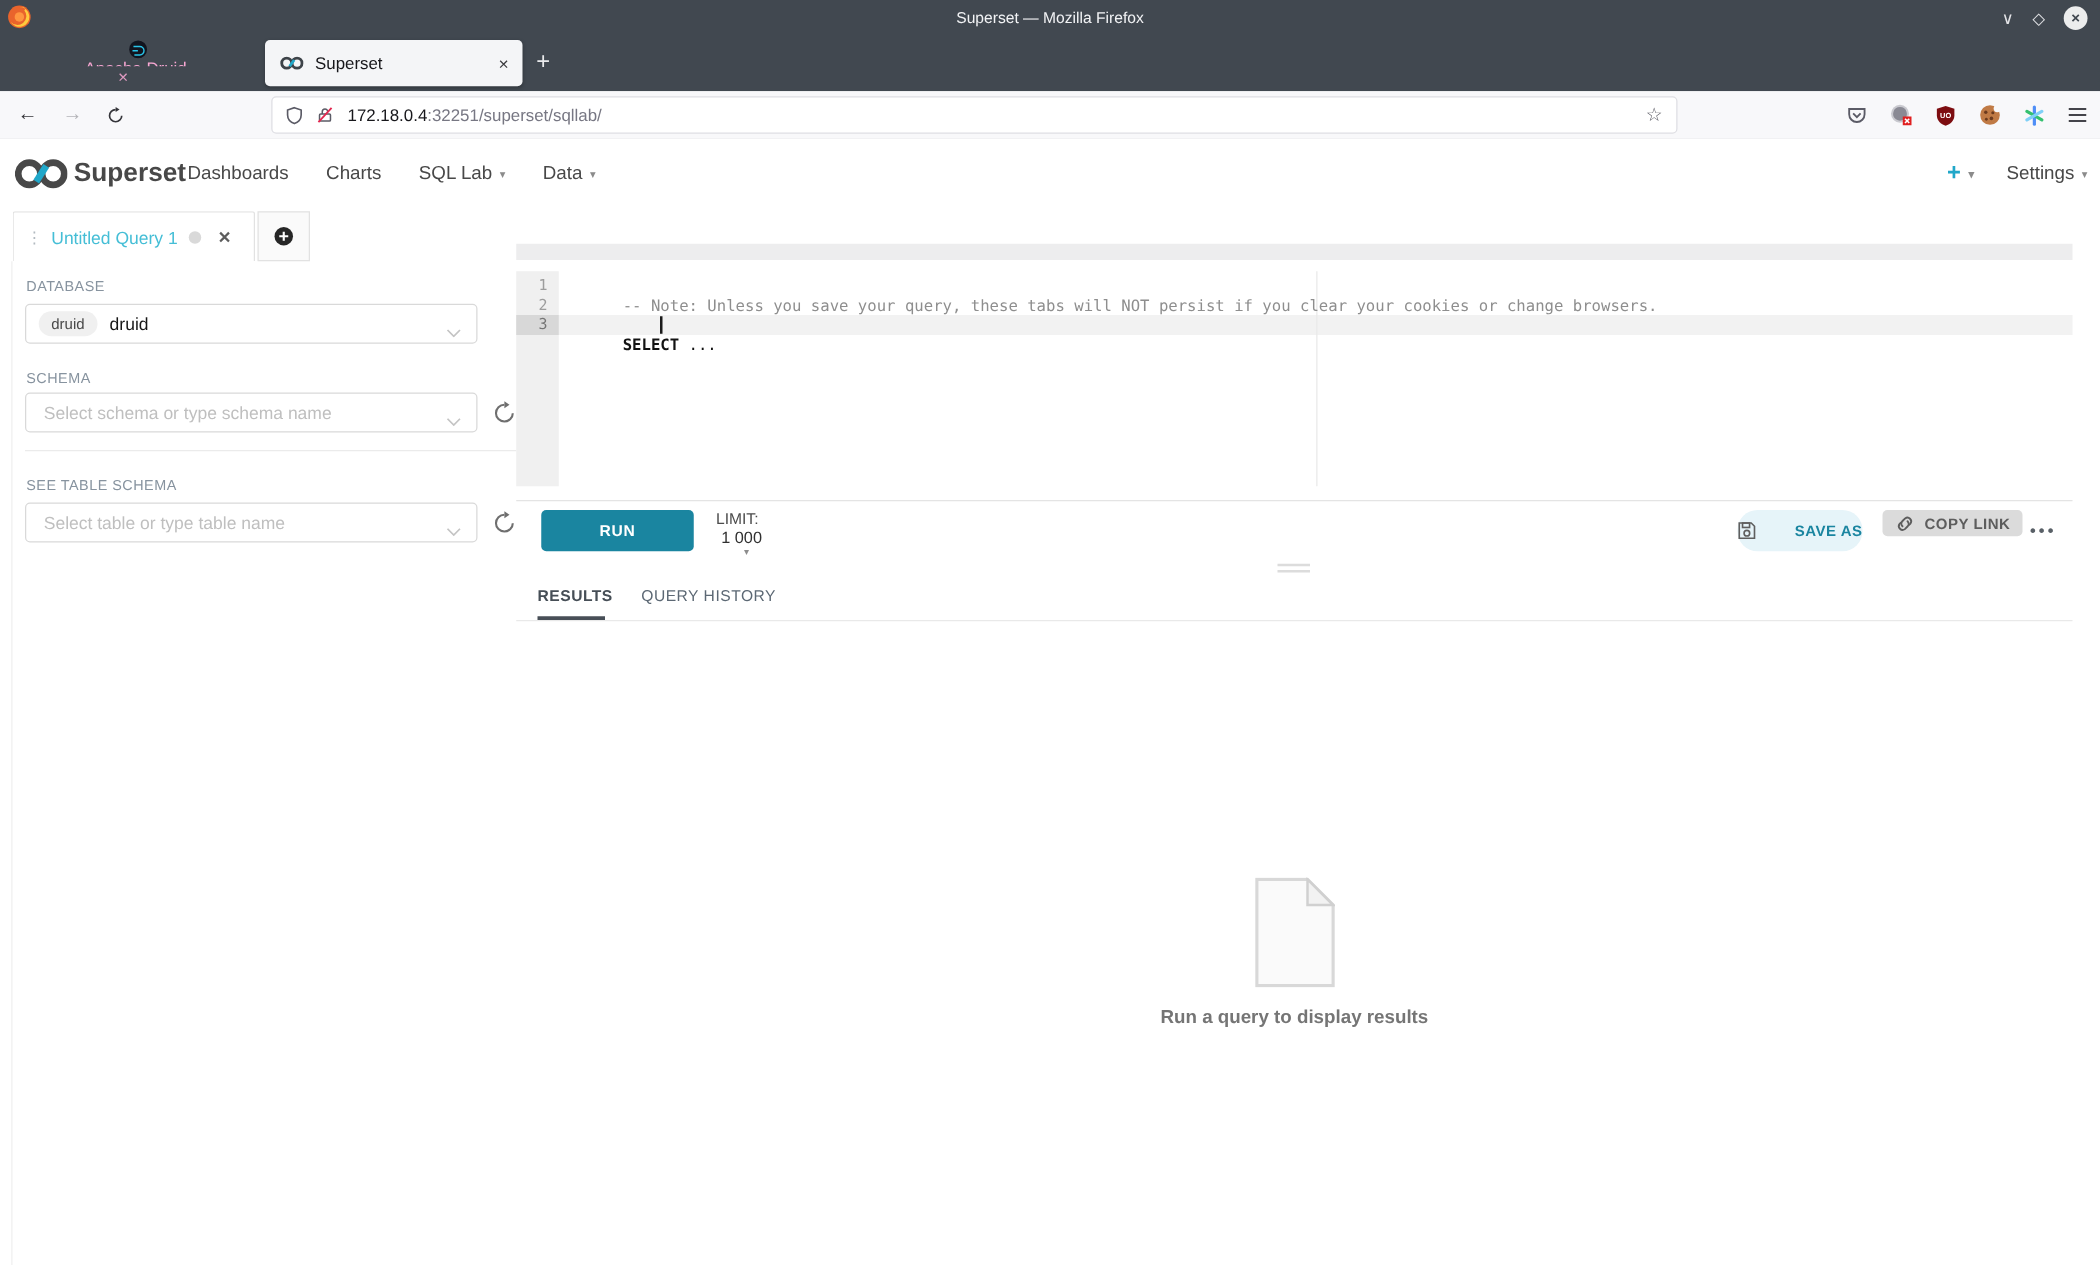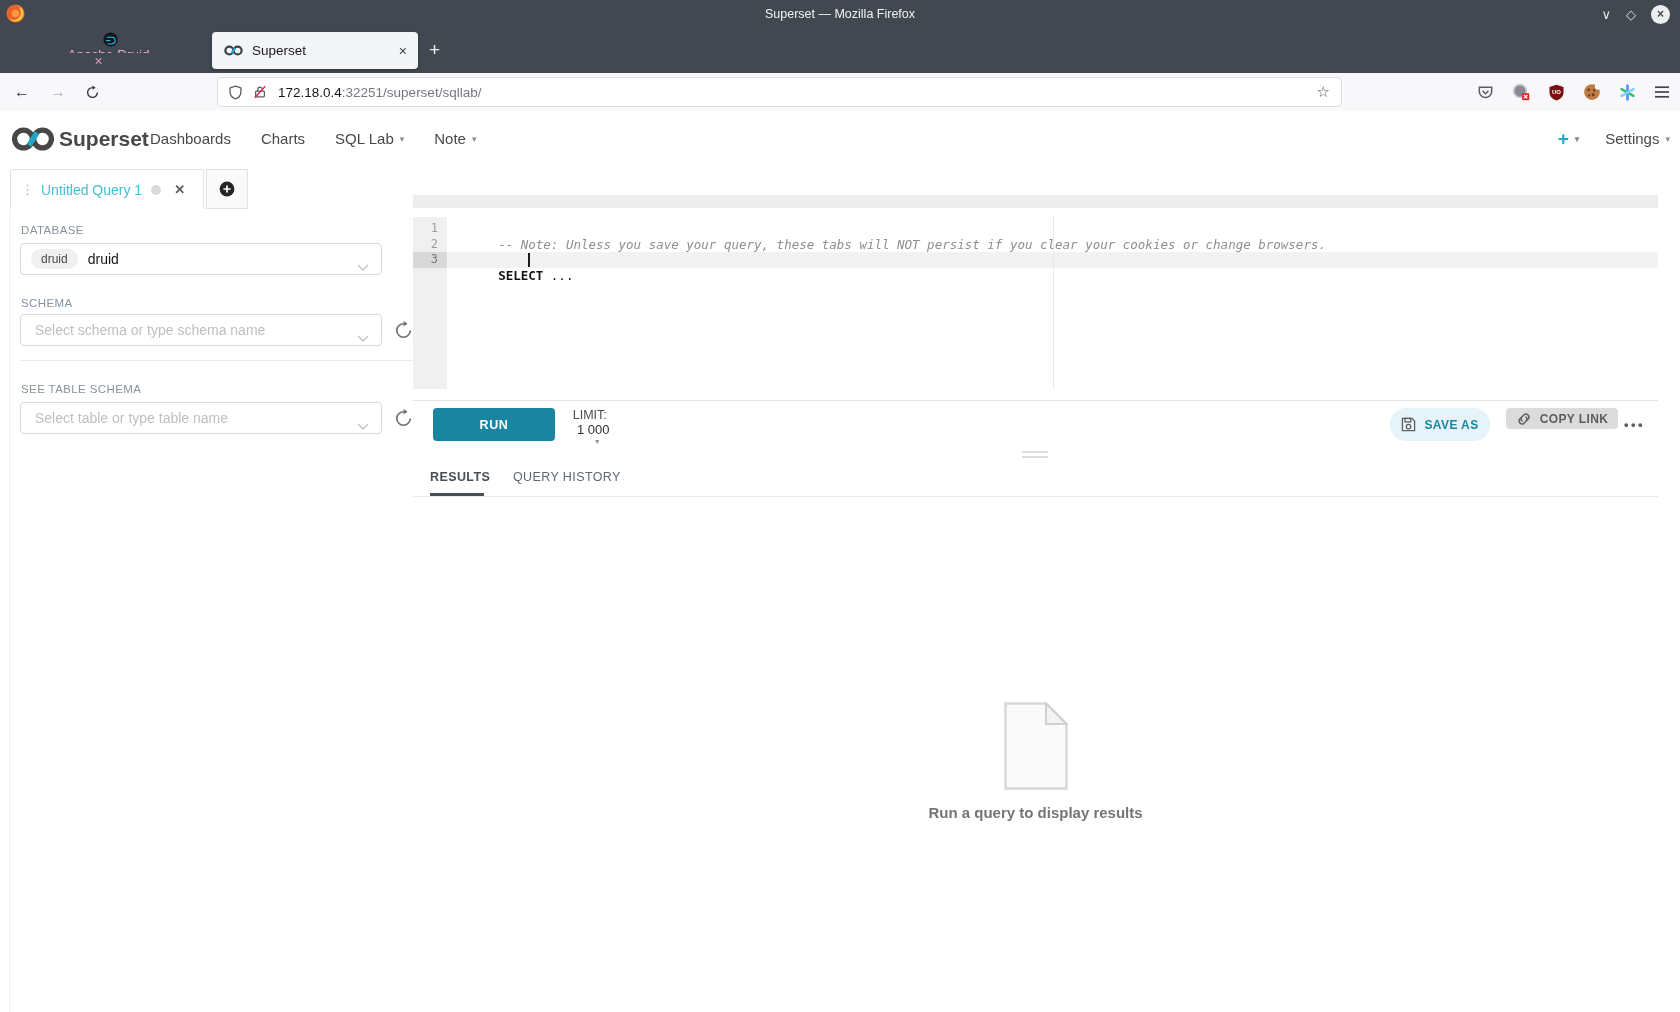--- a/index.html
+++ b/index.html
@@ -75,33 +75,33 @@
 
   
   .editor{position:absolute;left:413px;top:217px;width:1245px;height:172px;background:#fff;
           font-family:"DejaVu Sans Mono",monospace;font-size:12.5px;}
   .gutter{position:absolute;left:0;top:0;width:34px;height:172px;background:#f0f0f0;padding-top:4px;box-sizing:border-box;}
   .gline{height:15.5px;line-height:15.5px;text-align:right;padding-right:9px;color:#9d9d9d;font-size:12px;}
   .gline.active{background:#d8d8d8;color:#757575;}
   .ehl{position:absolute;left:34px;top:35px;width:1211px;height:16px;background:#f2f2f2;}
   .pmargin{position:absolute;left:640px;top:0;width:1px;height:172px;background:#e9e9e9;}
   .eline{position:absolute;left:40px;height:15.5px;line-height:15.5px;white-space:pre;color:#131313;}
-  .eline .comment{color:#8e8e8e;font-style:italic;}
+  .eline .comment{color:#8e8e8e;}
   .eline .kw{font-weight:bold;}
   .ecursor{position:absolute;left:115px;top:36px;width:2px;height:14px;background:#1b1b1b;}
 
   
   .etb-border{position:absolute;left:413px;top:400px;width:1245px;height:1px;background:#e4e4e4;}
   .run-btn{position:absolute;left:433px;top:408px;width:122px;height:33px;background:#1a85a0;border-radius:4px;color:#fff;
            font-size:12.5px;font-weight:bold;letter-spacing:.6px;display:flex;align-items:center;justify-content:center;}
   .limit{position:absolute;left:570px;top:408px;height:33px;display:flex;align-items:center;font-size:12.5px;color:#4c4c4c;flex-direction:column;}
   .limit .val{margin-left:7px;font-size:13px;color:#303030;}
   .limit .caret{margin-left:15px;font-size:8px;color:#8d8d8d;}
   .saveas{position:absolute;left:1390px;top:408px;width:100px;height:33px;background:#e6f4f9;border-radius:16px;
-          display:flex;align-items:center;justify-content:center;gap:8px;color:#1a85a0;font-size:12px;font-weight:bold;letter-spacing:.4px;}
+          display:flex;align-items:center;justify-content:space-between;gap:8px;color:#1a85a0;font-size:12px;font-weight:bold;letter-spacing:.4px;}
   .copylink{position:absolute;left:1506px;top:408px;width:112px;height:21px;background:#dbdbdb;border-radius:4px;
           display:flex;align-items:center;justify-content:center;gap:8px;color:#5d5d5d;font-size:12px;font-weight:bold;letter-spacing:.4px;}
   .moredots{position:absolute;left:1624px;top:408px;height:33px;display:flex;align-items:center;font-size:13px;
             letter-spacing:2.5px;color:#596067;font-weight:bold;}
 
   
   .split{position:absolute;left:1022px;top:451px;width:26px;}
   .split i{display:block;height:2px;background:#dcdcdc;margin-bottom:3px;}
   .rtab-results{position:absolute;left:430px;top:470px;font-size:12.5px;font-weight:bold;color:#464e56;letter-spacing:.4px;}
   .rtab-history{position:absolute;left:513px;top:470px;font-size:12.5px;color:#5c6874;letter-spacing:.4px;}
@@ -243,21 +243,21 @@
         <span>Dashboards</span>
       </span>
       <span class="navitem">
         <span>Charts</span>
       </span>
       <span class="navitem">
         <span>SQL Lab</span>
         <span class="caret">▾</span>
       </span>
       <span class="navitem">
-        <span>Note</span>
+        <span>Data</span>
         <span class="caret">▾</span>
       </span>
     </div>
     <div class="hdr-right">
       <span class="hdr-plus">
         <span>+</span>
         <span class="caret">▾</span>
       </span>
       <span class="hdr-settings">
         <span>Settings</span>

